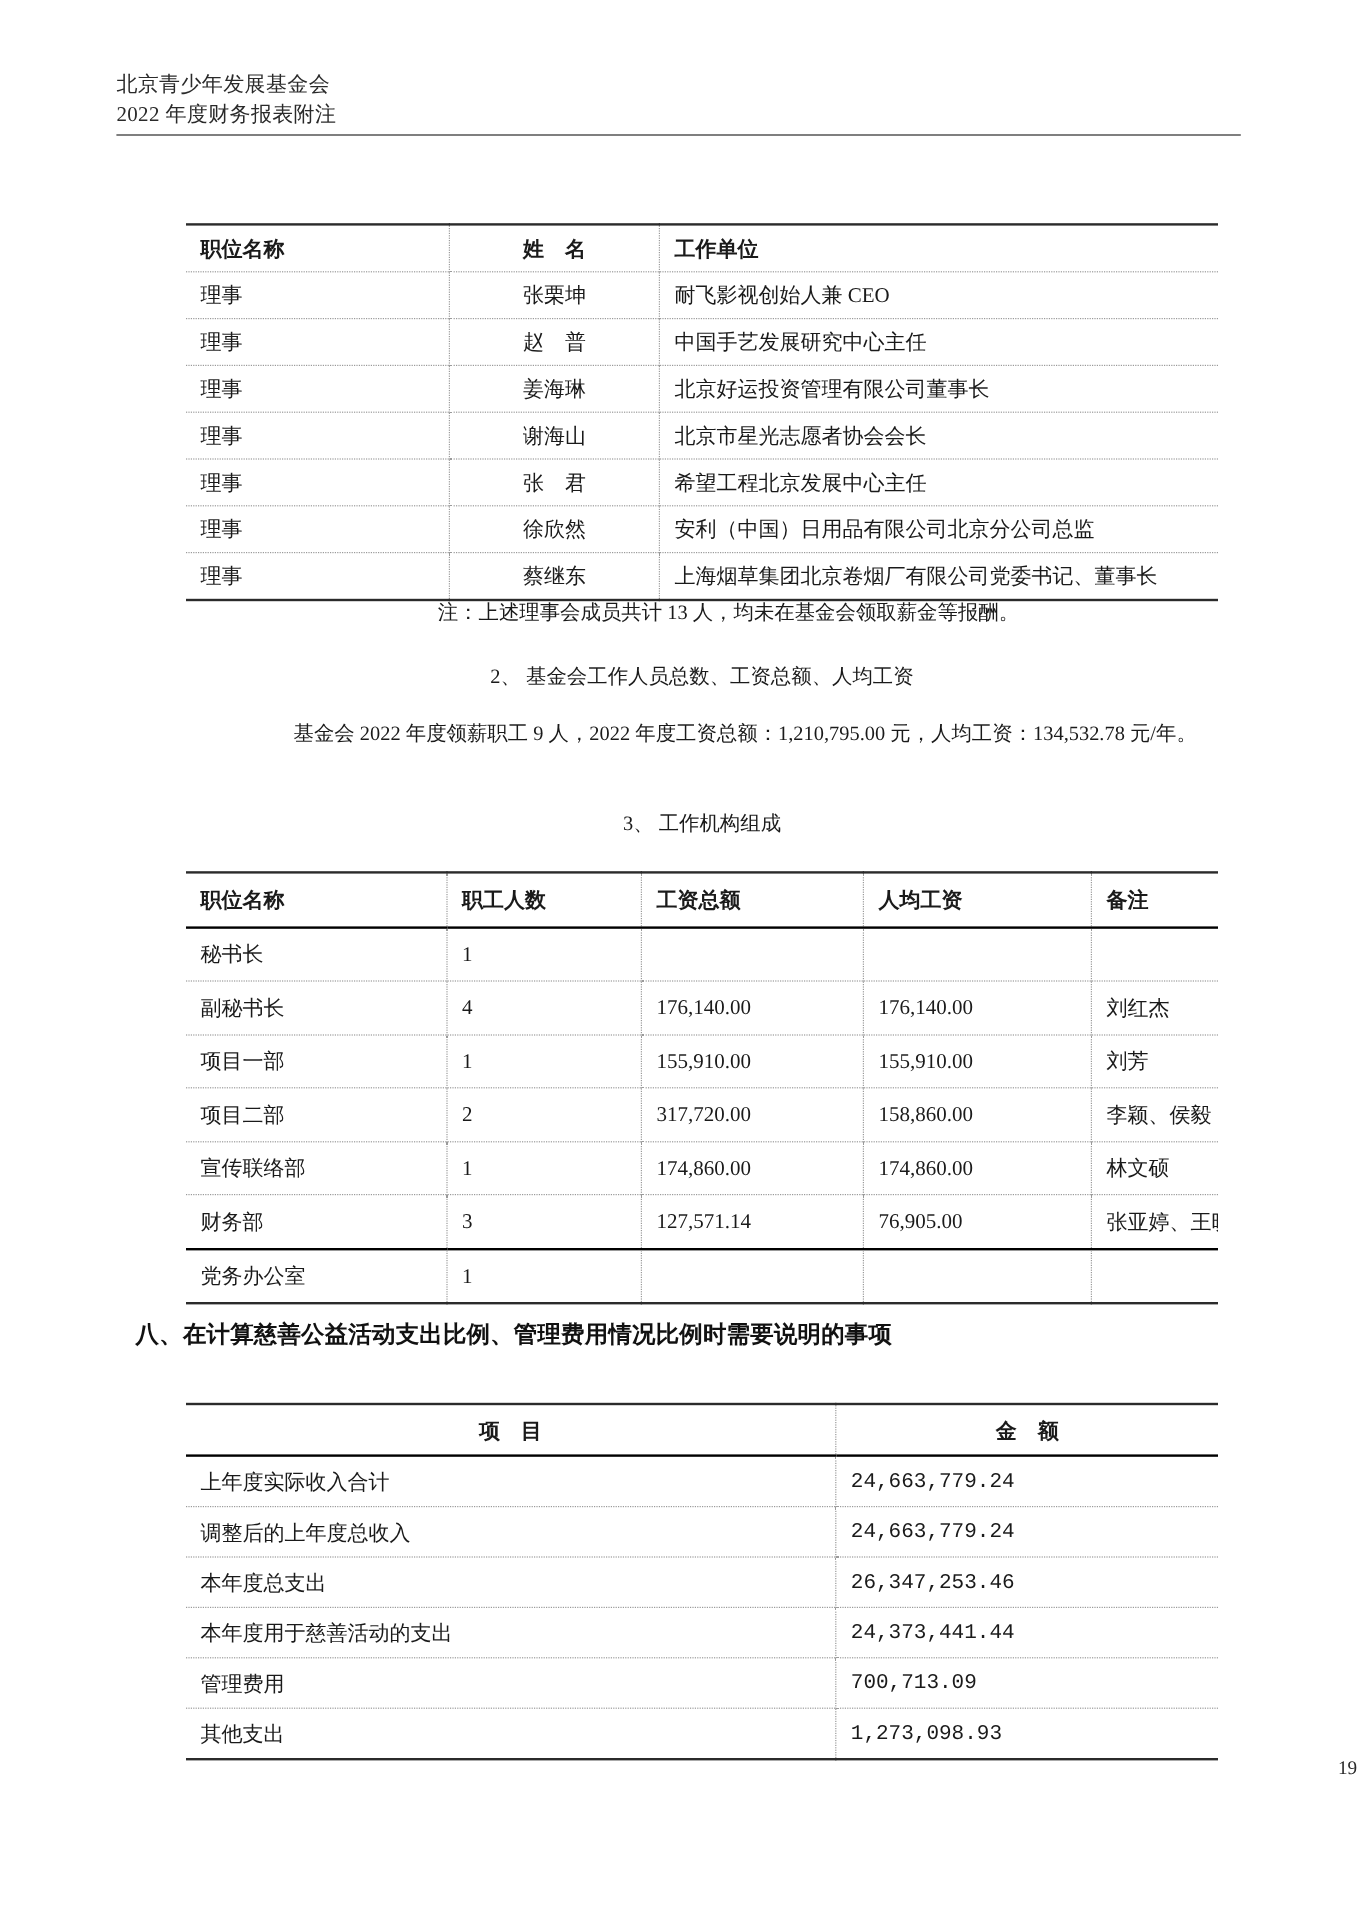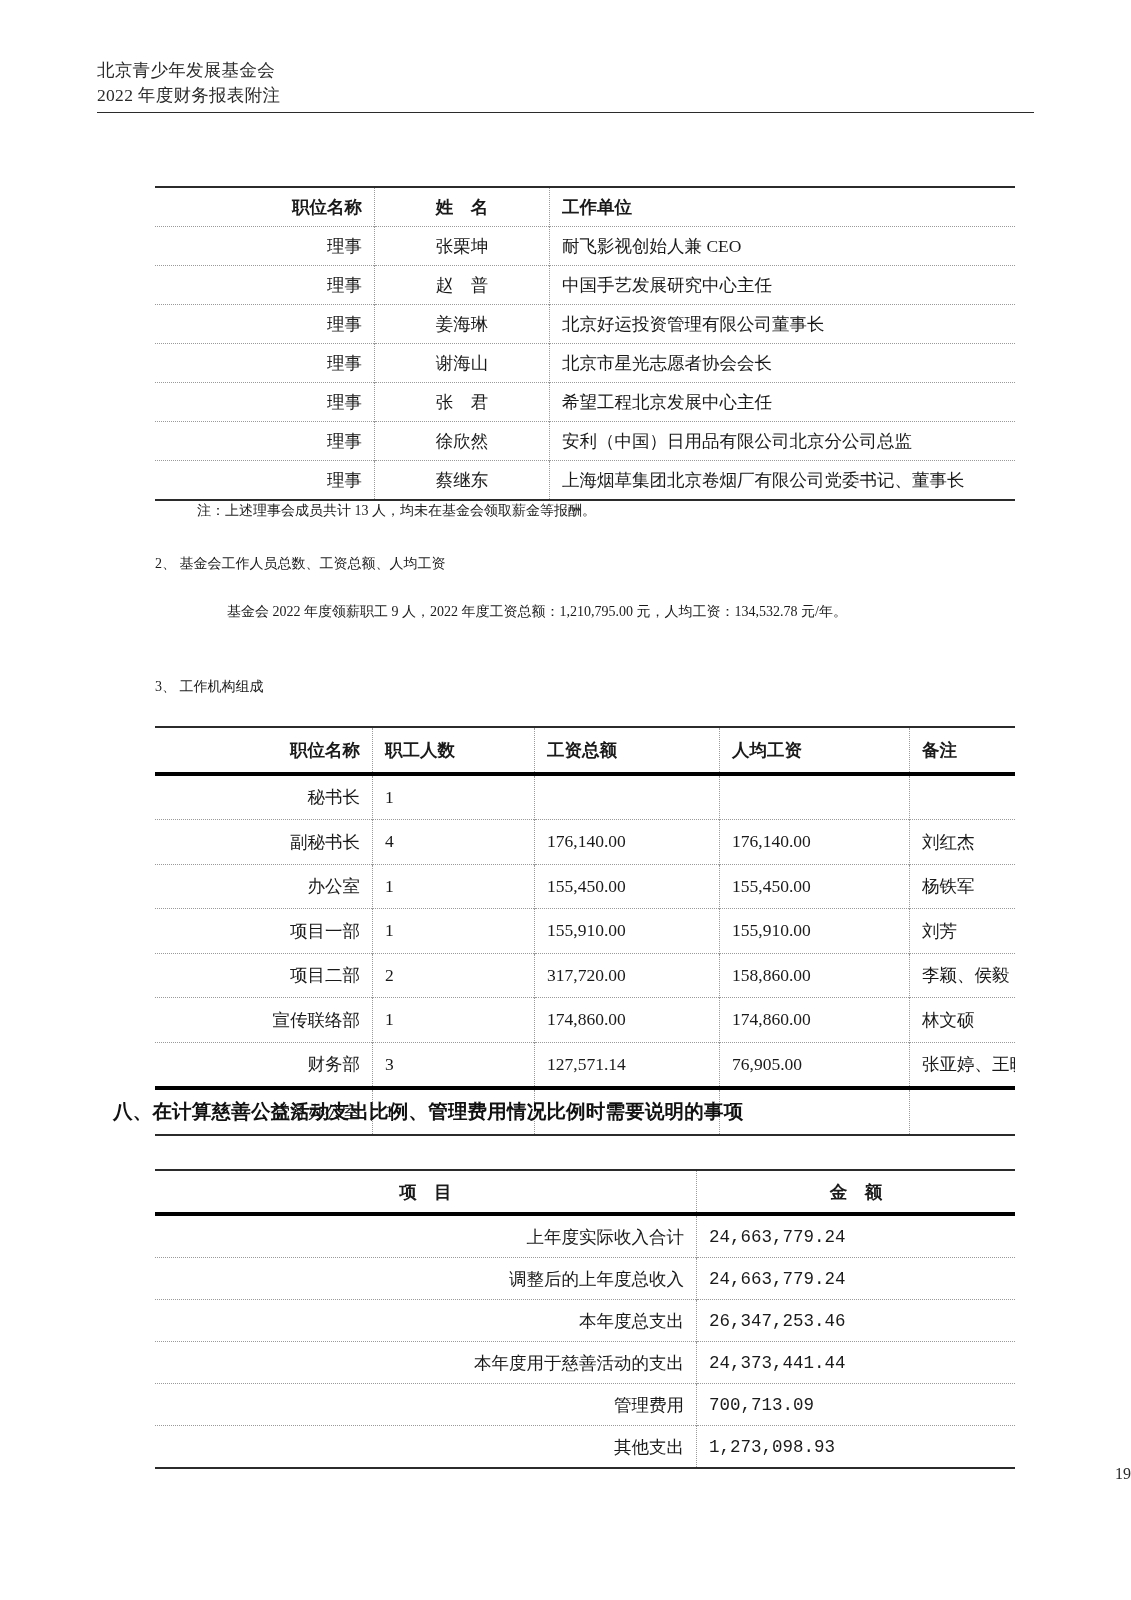--- a/index.html
+++ b/index.html
@@ -66,46 +66,47 @@
   .rule-top {
     border-top: 2.6px solid #2b2b2b !important;
   }
   .rule-bottom {
     border-bottom: 2.6px solid #2b2b2b !important;
   }
   .dotrow td {
     border-top: 1px dotted #9a9a9a;
   }
   .solidrow td {
-    border-top: 4px solid #000000;
+    border-top: 2px solid #000000;
   }
   .vsep {
     border-left: 1px dotted #9a9a9a;
   }
-  .al { text-align: right; }
+  .al { text-align: left; }
   .ar { text-align: left; }
   .ac { text-align: center; }
 
   
   #table-board {
     position: absolute;
     left: 155px;
     top: 186px;
     width: 860px;
   }
   #table-board td { height: 38px; }
   #table-board .c-pos { width: 195px; }
   #table-board .c-name { width: 150px; }
 
   
   .para {
     position: absolute;
-    font-size: 14px;
+    font-size: 17px;
     line-height: 33px;
     color: #1a1a1a;
+    text-align: center;
   }
   .note-line {
     left: 197px;
     top: 494px;
     width: 820px;
   }
   .sec2-title {
     left: 155px;
     top: 547px;
     width: 860px;
@@ -251,27 +252,20 @@
         <td class="ar vsep"></td>
       </tr>
       <tr class="dotrow">
         <td class="c-post al">副秘书长</td>
         <td class="c-count ar vsep">4</td>
         <td class="c-total ar vsep">176,140.00</td>
         <td class="c-avg ar vsep">176,140.00</td>
         <td class="ar vsep">刘红杰</td>
       </tr>
       <tr class="dotrow">
-        <td class="c-post al">办公室</td>
-        <td class="c-count ar vsep">1</td>
-        <td class="c-total ar vsep">155,450.00</td>
-        <td class="c-avg ar vsep">155,450.00</td>
-        <td class="ar vsep">杨铁军</td>
-      </tr>
-      <tr class="dotrow">
         <td class="c-post al">项目一部</td>
         <td class="c-count ar vsep">1</td>
         <td class="c-total ar vsep">155,910.00</td>
         <td class="c-avg ar vsep">155,910.00</td>
         <td class="ar vsep">刘芳</td>
       </tr>
       <tr class="dotrow">
         <td class="c-post al">项目二部</td>
         <td class="c-count ar vsep">2</td>
         <td class="c-total ar vsep">317,720.00</td>

